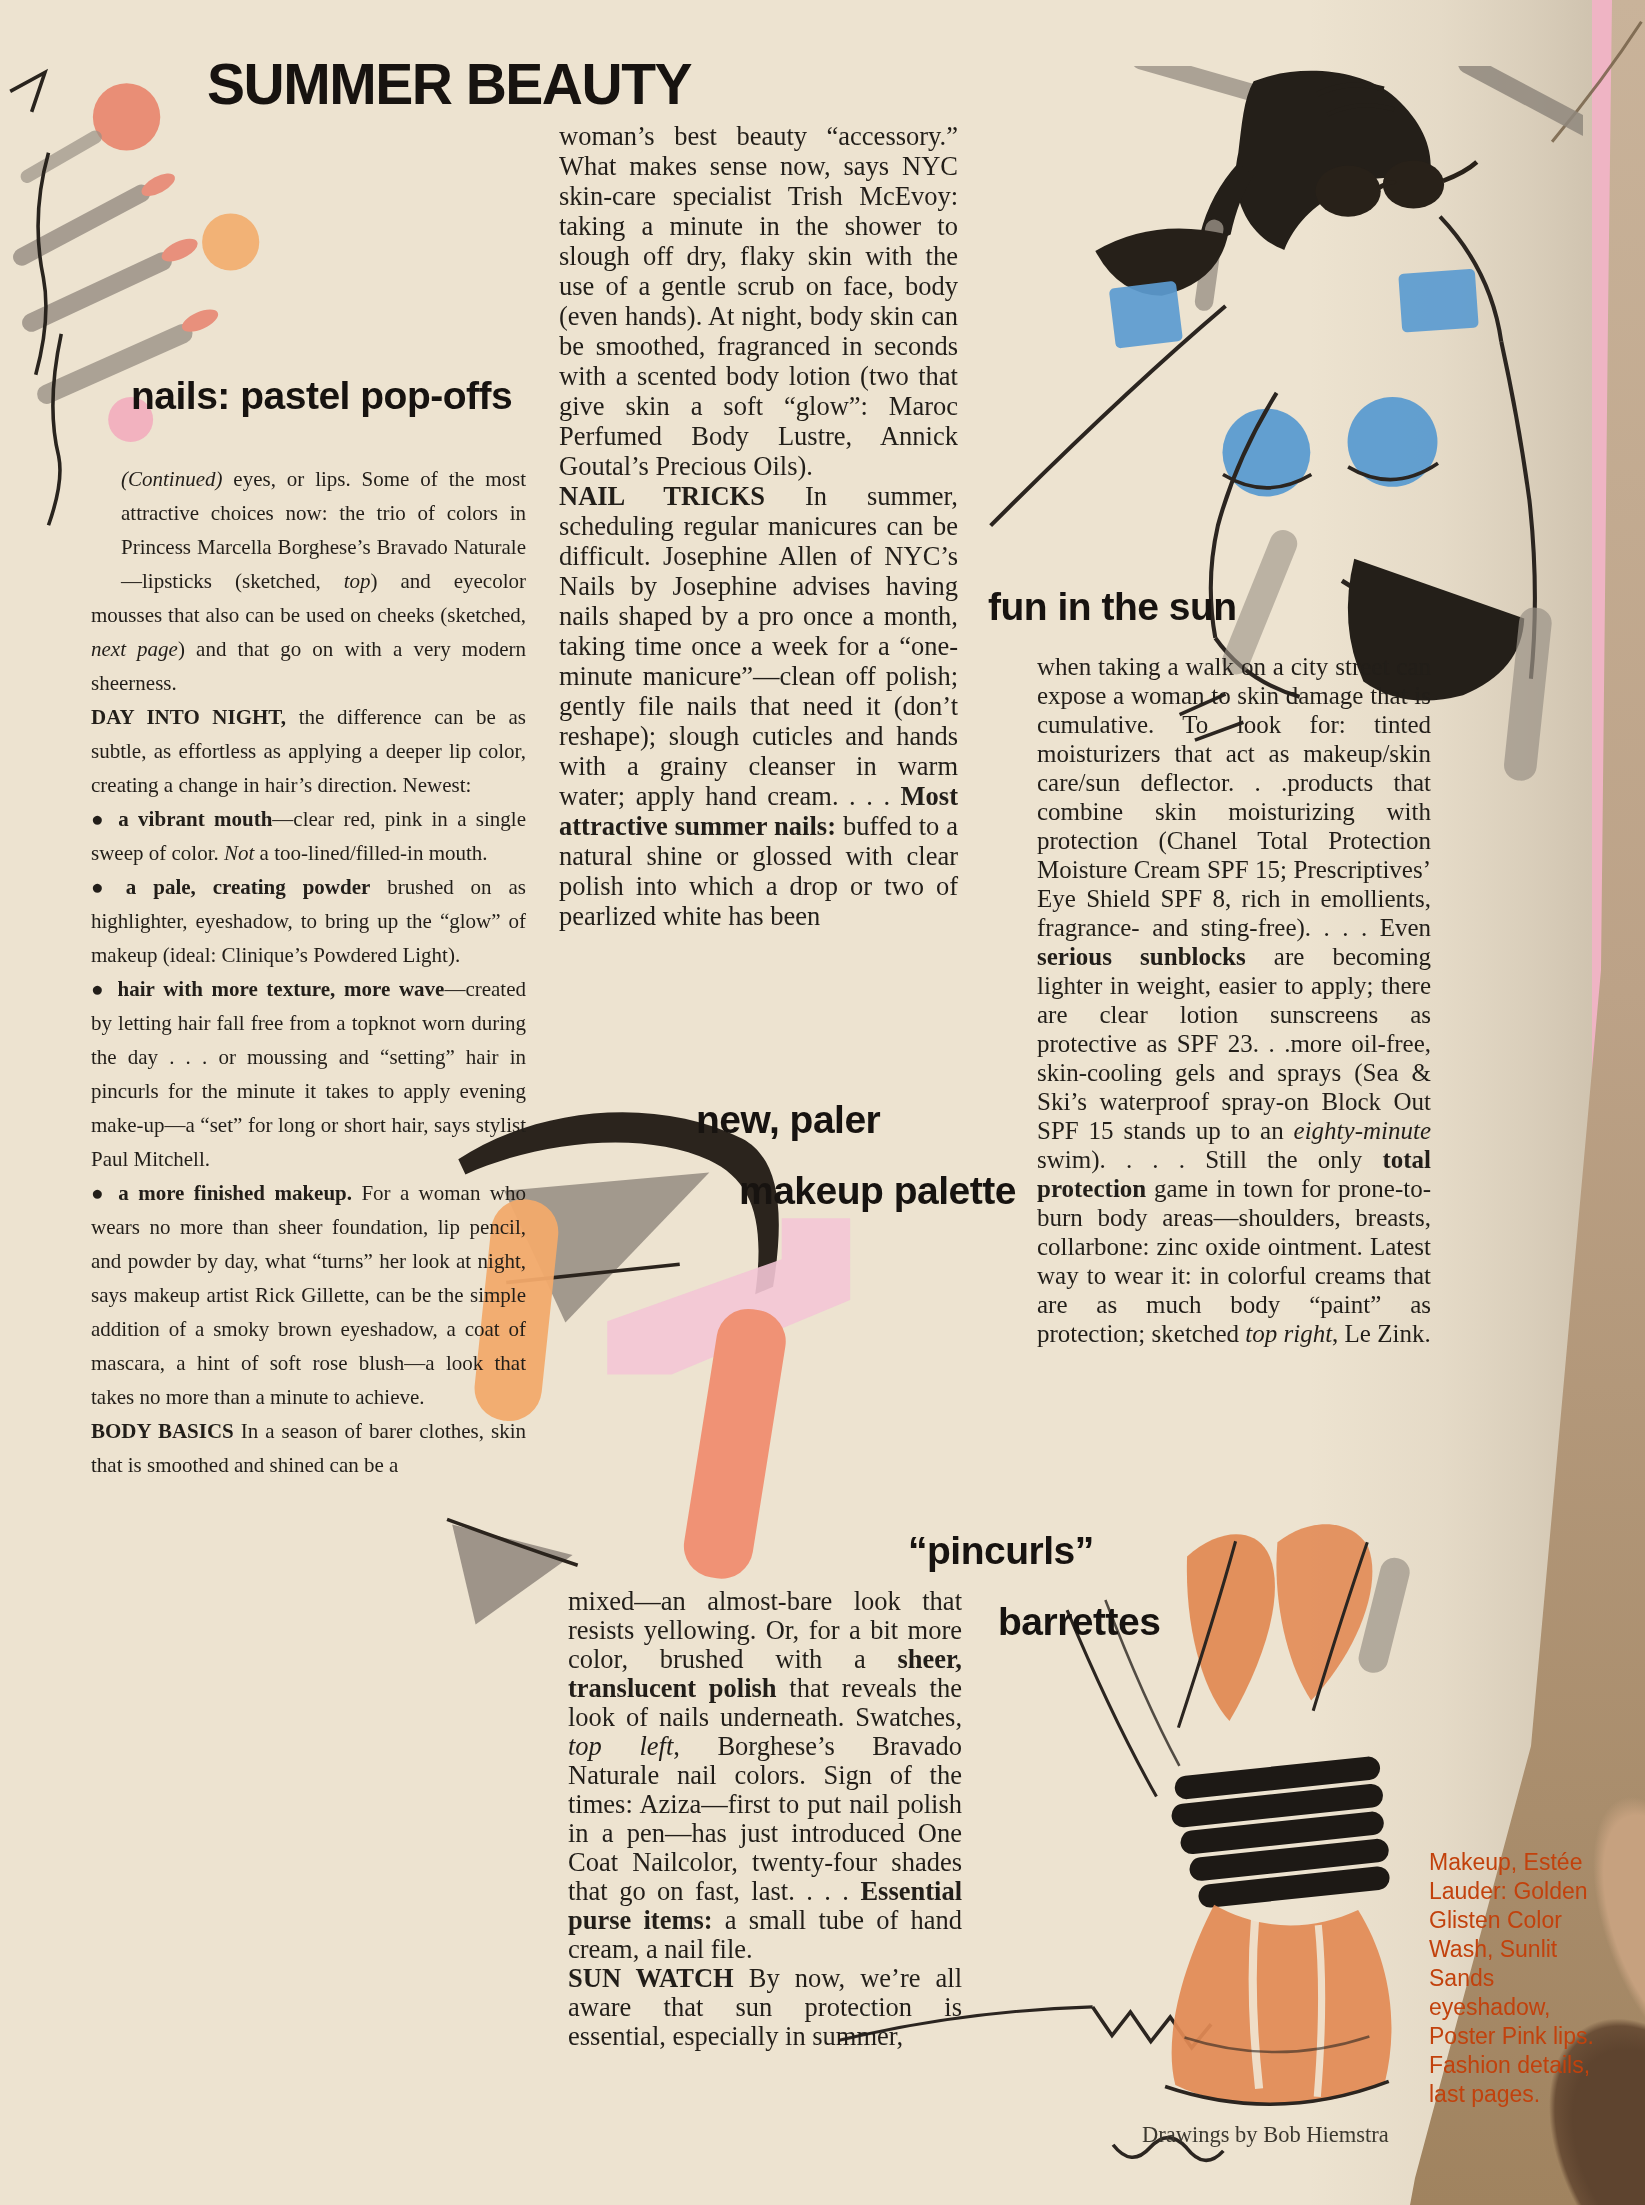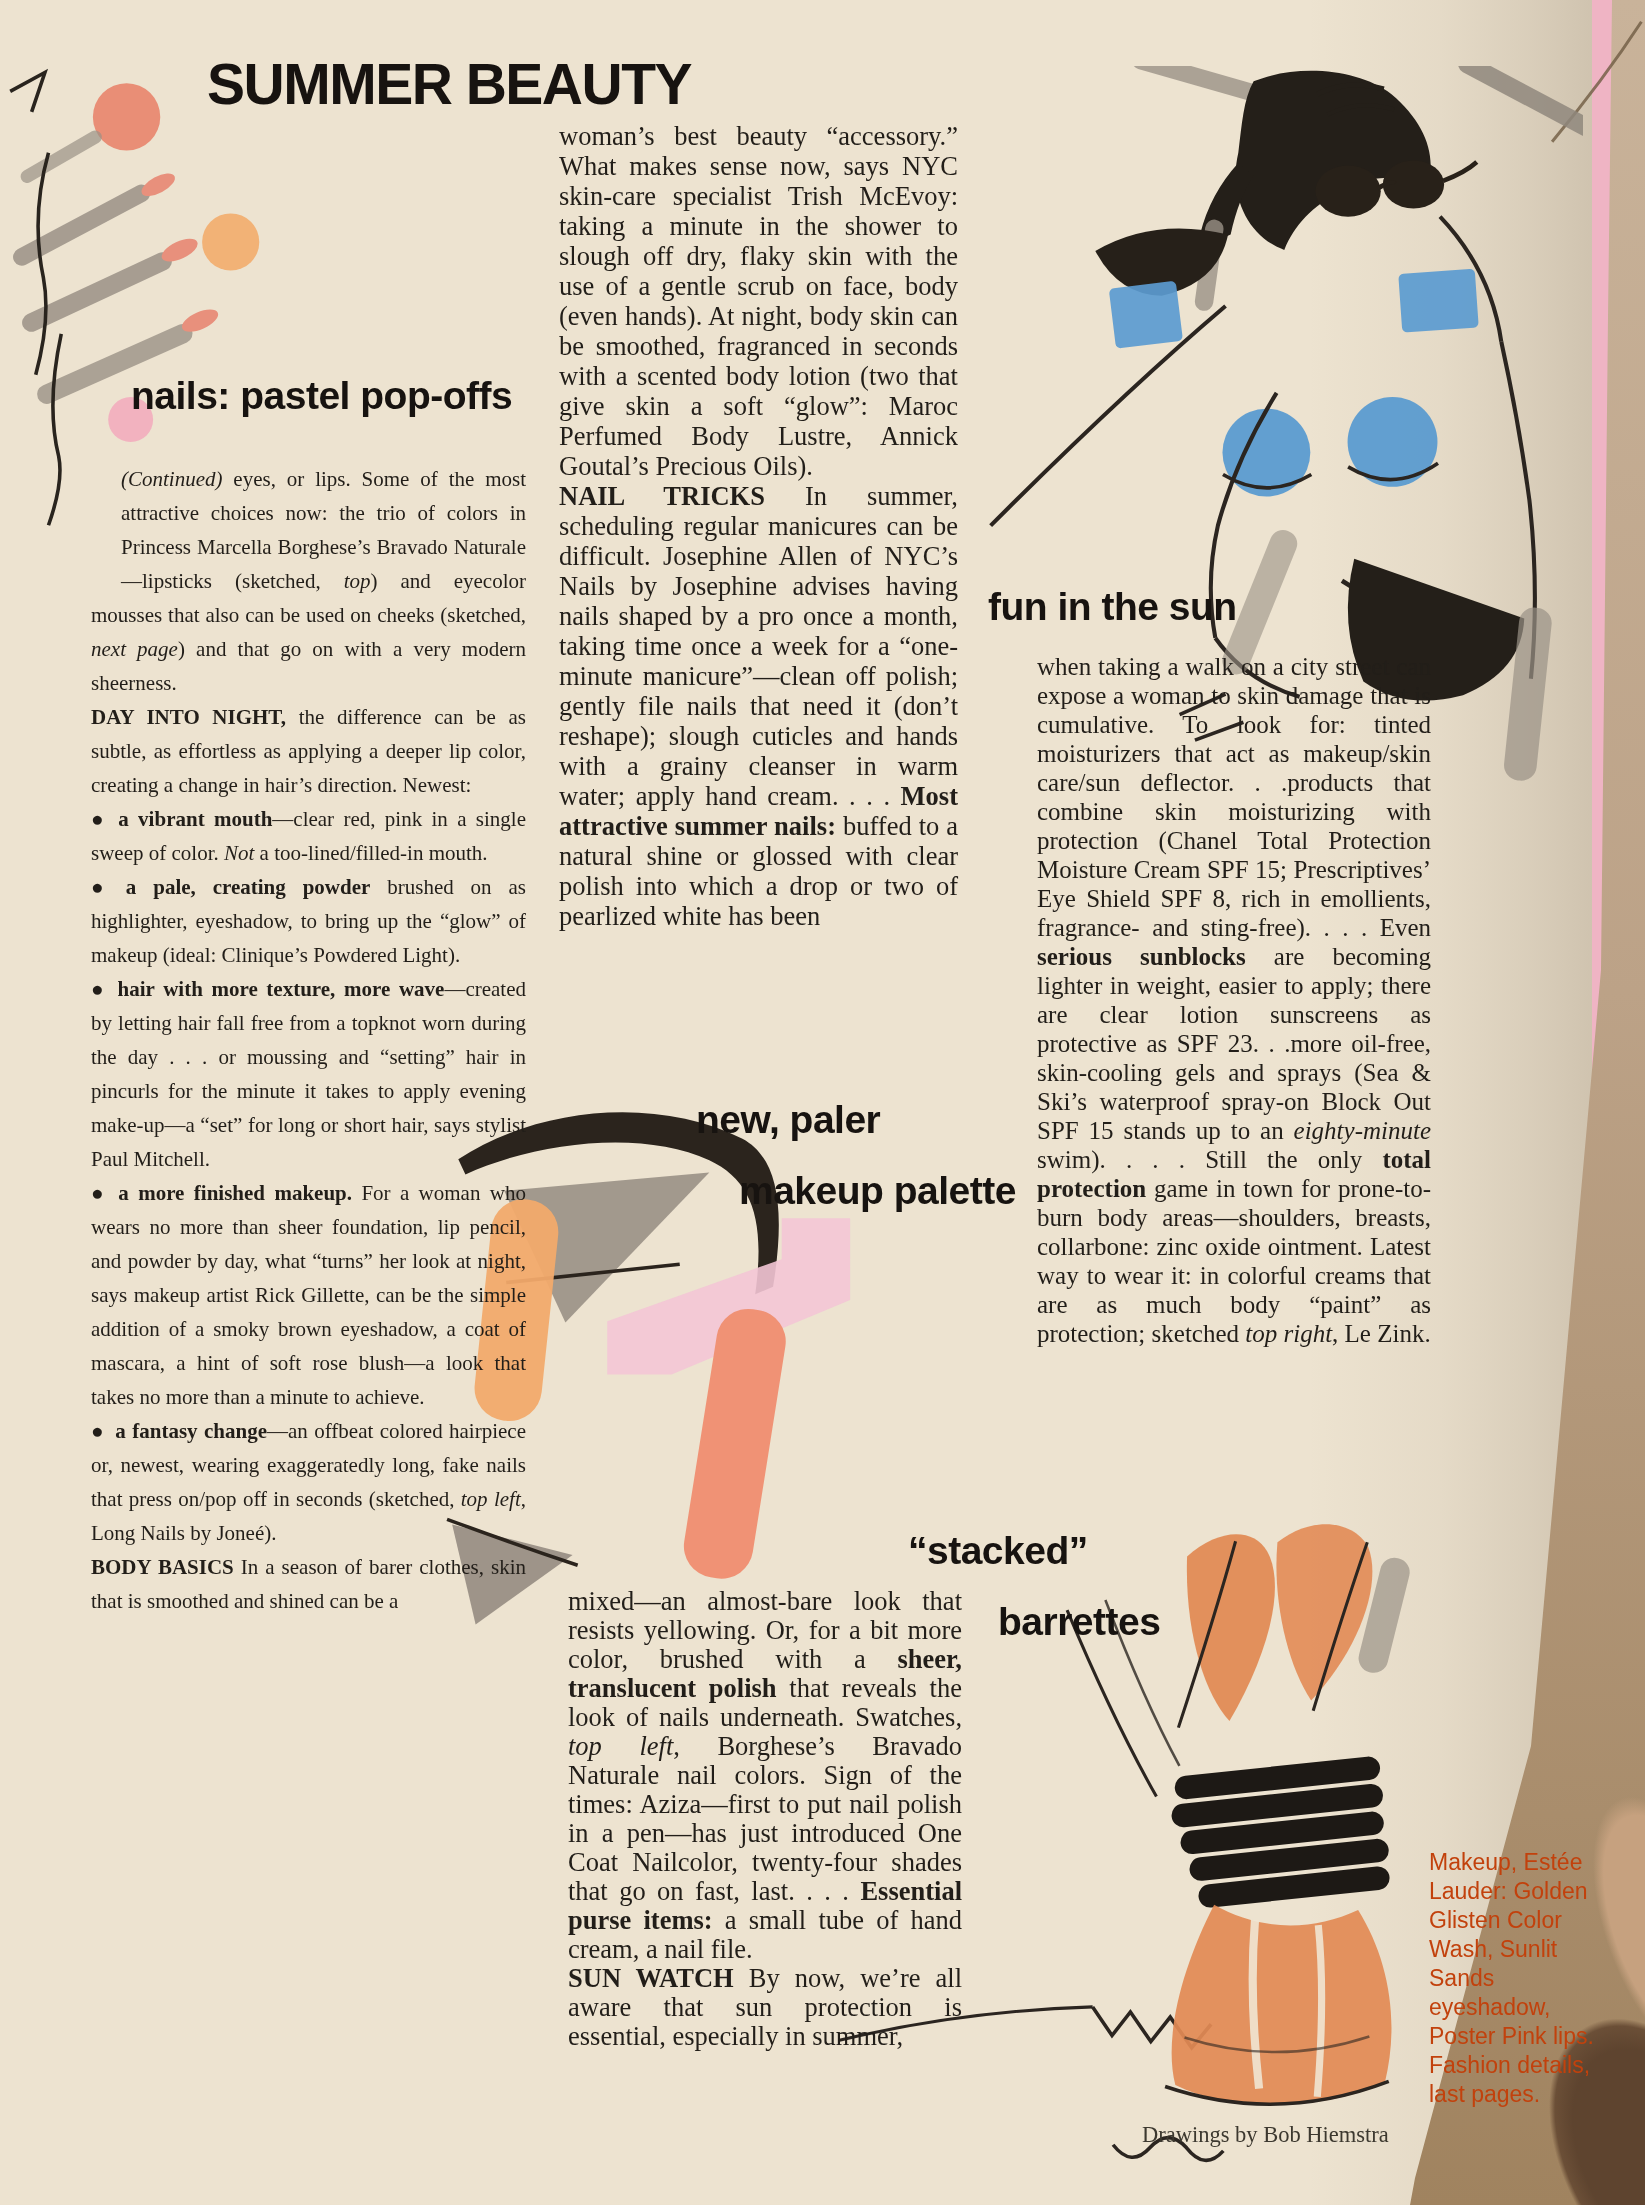--- a/index.html
+++ b/index.html
@@ -144,31 +144,30 @@
     <path d="M662,1188 Q880,1262 1100,1178" stroke="#2B2520" stroke-width="7" fill="none"></path>
     <path d="M700,1092 Q880,1150 1062,1090" stroke="#2B2520" stroke-width="5" fill="none" opacity=".6"></path>
     <path d="M560,1302 q36,46 72,6 q36,-40 72,0 q36,46 72,6" stroke="#2B2520" stroke-width="7" fill="none"></path>
   </svg>
 
   <div class="hd title">SUMMER BEAUTY</div>
   <div class="hd h-nails">nails: pastel pop-offs</div>
   <div class="hd h-sun">fun in the sun</div>
   <div class="hd h-makeup1">new, paler</div>
   <div class="hd h-makeup2">makeup palette</div>
-  <div class="hd h-stacked1">“stacked”</div>
+  <div class="hd h-stacked1">“pincurls”</div>
   <div class="hd h-stacked2">barrettes</div>
 
   <div class="col col-left">
     <p><span class="floatspacer"></span><span class="i">(Continued)</span><span> eyes, or lips. Some of the most attractive choices now: the trio of colors in Princess Marcella Borghese’s Bravado Naturale—lipsticks (sketched, </span><span class="i">top</span><span>) and eyecolor mousses that also can be used on cheeks (sketched, </span><span class="i">next page</span><span>) and that go on with a very modern sheerness.</span></p>
     <p><span class="b">DAY INTO NIGHT,</span><span> the difference can be as subtle, as effortless as applying a deeper lip color, creating a change in hair’s direction. Newest:</span></p>
     <p><span>● </span><span class="b">a vibrant mouth</span><span>—clear red, pink in a single sweep of color. </span><span class="i">Not</span><span> a too-lined/filled-in mouth.</span></p>
     <p><span>● </span><span class="b">a pale, creating powder</span><span> brushed on as highlighter, eyeshadow, to bring up the “glow” of makeup (ideal: Clinique’s Powdered Light).</span></p>
     <p><span>● </span><span class="b">hair with more texture, more wave</span><span>—created by letting hair fall free from a topknot worn during the day . . . or moussing and “setting” hair in pincurls for the minute it takes to apply evening make-up—a “set” for long or short hair, says stylist Paul Mitchell.</span></p>
     <p><span>● </span><span class="b">a more finished makeup.</span><span> For a woman who wears no more than sheer foundation, lip pencil, and powder by day, what “turns” her look at night, says makeup artist Rick Gillette, can be the simple addition of a smoky brown eyeshadow, a coat of mascara, a hint of soft rose blush—a look that takes no more than a minute to achieve.</span></p>
-    <p><span>● </span><span class="b">a fantasy change</span><span>—an offbeat colored hairpiece or, newest, wearing exaggeratedly long, fake nails that press on/pop off in seconds (sketched, </span><span class="i">top left</span><span>, Long Nails by Joneé).</span></p>
     <p><span class="b">BODY BASICS</span><span> In a season of barer clothes, skin that is smoothed and shined can be a</span></p>
   </div>
 
   <div class="col col-mid-top">
     <p><span>woman’s best beauty “accessory.” What makes sense now, says NYC skin-care specialist Trish McEvoy: taking a minute in the shower to slough off dry, flaky skin with the use of a gentle scrub on face, body (even hands). At night, body skin can be smoothed, fragranced in seconds with a scented body lotion (two that give skin a soft “glow”: Maroc Perfumed Body Lustre, Annick Goutal’s Precious Oils).</span></p>
     <p><span class="b">NAIL TRICKS</span><span> In summer, scheduling regular manicures can be difficult. Josephine Allen of NYC’s Nails by Josephine advises having nails shaped by a pro once a month, taking time once a week for a “one-minute manicure”—clean off polish; gently file nails that need it (don’t reshape); slough cuticles and hands with a grainy cleanser in warm water; apply hand cream. . . . </span><span class="b">Most attractive summer nails:</span><span> buffed to a natural shine or glossed with clear polish into which a drop or two of pearlized white has been</span></p>
   </div>
   <div class="col col-mid-bottom">
     <p><span>mixed—an almost-bare look that resists yellowing. Or, for a bit more color, brushed with a </span><span class="b">sheer, translucent polish</span><span> that reveals the look of nails underneath. Swatches, </span><span class="i">top left</span><span>, Borghese’s Bravado Naturale nail colors. Sign of the times: Aziza—first to put nail polish in a pen—has just introduced One Coat Nailcolor, twenty-four shades that go on fast, last. . . . </span><span class="b">Essential purse items:</span><span> a small tube of hand cream, a nail file.</span></p>
     <p><span class="b">SUN WATCH</span><span> By now, we’re all aware that sun protection is essential, especially in summer,</span></p>

